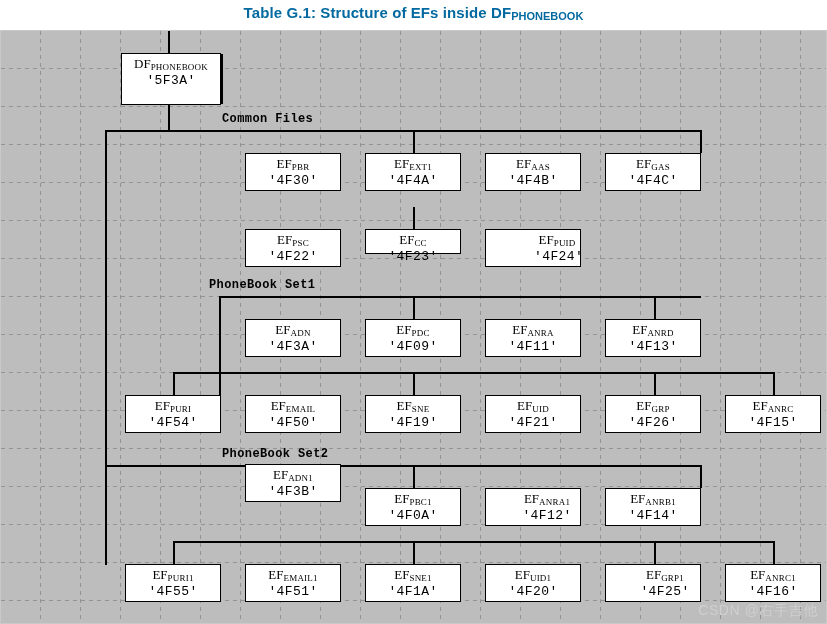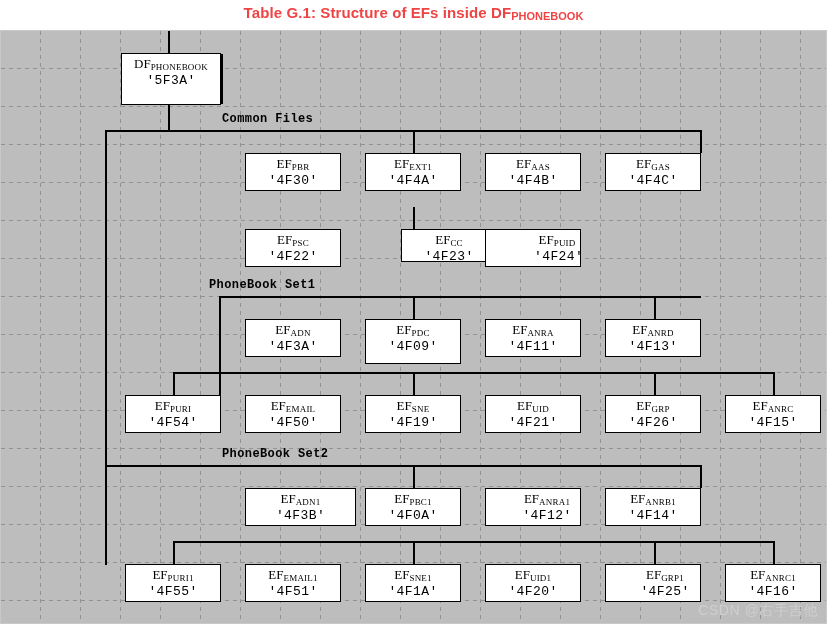--- a/index.html
+++ b/index.html
@@ -18,21 +18,21 @@
   
   #figure-title {
     position: absolute;
     left: 0;
     top: 4px;
     width: 827px;
     text-align: center;
     font-family: "Liberation Sans", sans-serif;
     font-weight: bold;
     font-size: 15px;
-    color: #ef4444;
+    color: #0369a1;
     letter-spacing: 0.1px;
     white-space: nowrap;
   }
   #figure-title .sub {
     font-size: 11px;
     vertical-align: baseline;
     position: relative;
     top: 2px;
     letter-spacing: 0;
   }
@@ -222,33 +222,33 @@
           <span class="fid">'4F4B'</span>
         </div>
         <div class="node" style="left: 604px; top: 122px; width: 96px; height: 38px;">
           <span class="name"><span>EF</span><span class="sub">GAS</span></span>
           <span class="fid">'4F4C'</span>
         </div>
         <div class="node" style="left: 244px; top: 198px; width: 96px; height: 38px;">
           <span class="name"><span>EF</span><span class="sub">PSC</span></span>
           <span class="fid">'4F22'</span>
         </div>
-        <div class="node" style="left: 364px; top: 198px; width: 96px; height: 33px; margin-left: 36px;">
+        <div class="node" style="left: 364px; top: 198px; width: 96px; height: 25px;">
           <span class="name"><span>EF</span><span class="sub">CC</span></span>
           <span class="fid">'4F23'</span>
         </div>
         <div class="node" style="left: 484px; top: 198px; width: 96px; height: 38px; padding-left: 48px;">
           <span class="name"><span>EF</span><span class="sub">PUID</span></span>
           <span class="fid">'4F24'</span>
         </div>
         <div class="node" style="left: 244px; top: 288px; width: 96px; height: 38px;">
           <span class="name"><span>EF</span><span class="sub">ADN</span></span>
           <span class="fid">'4F3A'</span>
         </div>
-        <div class="node" style="left: 364px; top: 288px; width: 96px; height: 45px;">
+        <div class="node" style="left: 364px; top: 288px; width: 96px; height: 38px;">
           <span class="name"><span>EF</span><span class="sub">PDC</span></span>
           <span class="fid">'4F09'</span>
         </div>
         <div class="node" style="left: 484px; top: 288px; width: 96px; height: 38px;">
           <span class="name"><span>EF</span><span class="sub">ANRA</span></span>
           <span class="fid">'4F11'</span>
         </div>
         <div class="node" style="left: 604px; top: 288px; width: 96px; height: 38px;">
           <span class="name"><span>EF</span><span class="sub">ANRD</span></span>
           <span class="fid">'4F13'</span>
@@ -270,21 +270,21 @@
           <span class="fid">'4F21'</span>
         </div>
         <div class="node" style="left: 604px; top: 364px; width: 96px; height: 38px;">
           <span class="name"><span>EF</span><span class="sub">GRP</span></span>
           <span class="fid">'4F26'</span>
         </div>
         <div class="node" style="left: 724px; top: 364px; width: 96px; height: 38px;">
           <span class="name"><span>EF</span><span class="sub">ANRC</span></span>
           <span class="fid">'4F15'</span>
         </div>
-        <div class="node" style="left: 244px; top: 457px; width: 111px; height: 38px;">
+        <div class="node" style="left: 244px; top: 433px; width: 96px; height: 38px;">
           <span class="name"><span>EF</span><span class="sub">ADN1</span></span>
           <span class="fid">'4F3B'</span>
         </div>
         <div class="node" style="left: 364px; top: 457px; width: 96px; height: 38px;">
           <span class="name"><span>EF</span><span class="sub">PBC1</span></span>
           <span class="fid">'4F0A'</span>
         </div>
         <div class="node" style="left: 484px; top: 457px; width: 96px; height: 38px; padding-left: 28px;">
           <span class="name"><span>EF</span><span class="sub">ANRA1</span></span>
           <span class="fid">'4F12'</span>

